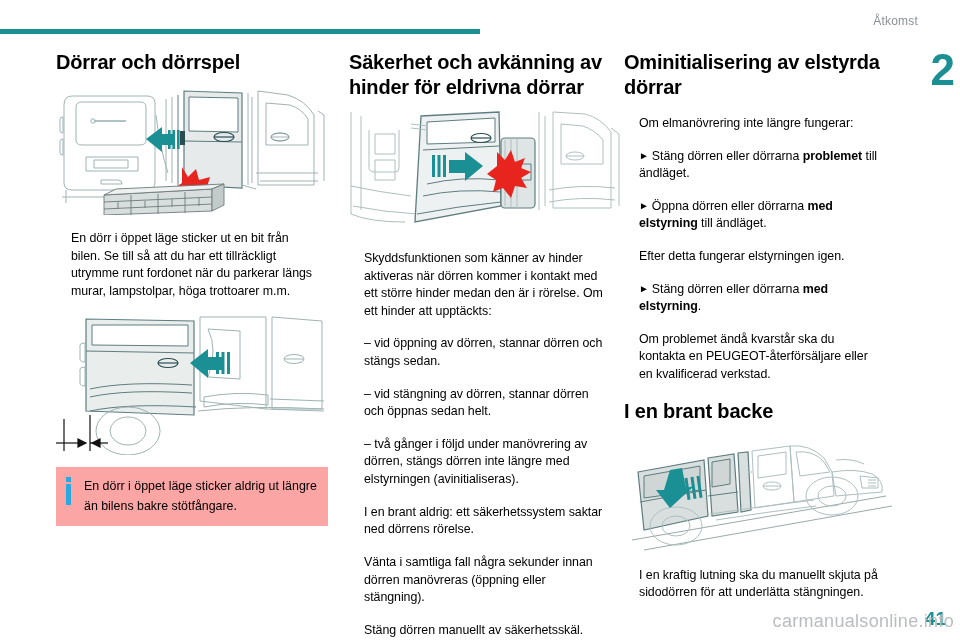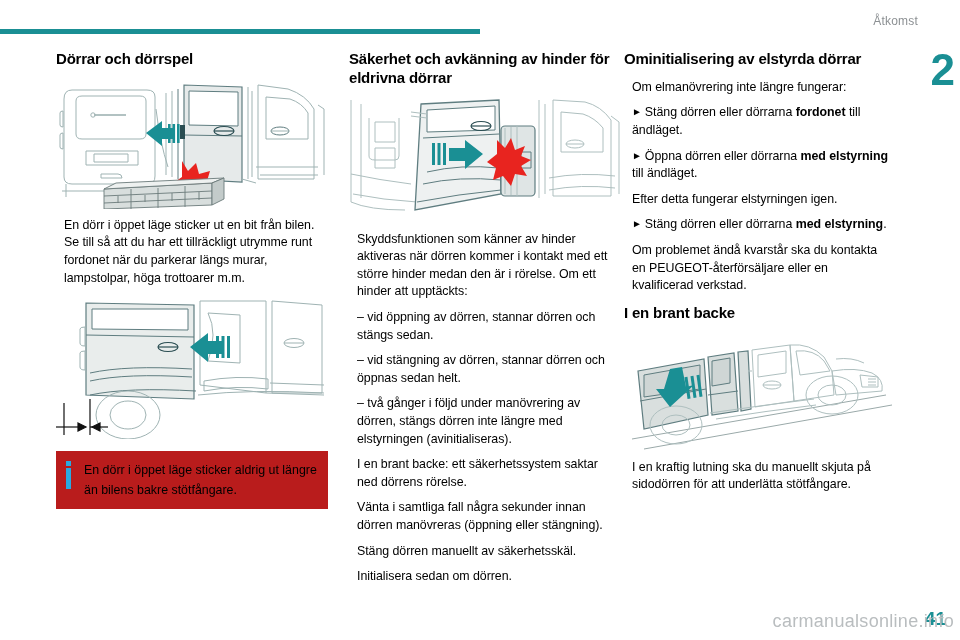--- a/index.html
+++ b/index.html
@@ -55,34 +55,34 @@
   .column {
     position: absolute;
     top: 50px;
     width: 272px;
   }
   #col1 { left: 56px; }
   #col2 { left: 349px; }
   #col3 { left: 624px; }
 
   h2.section-title {
-    font-size: 15px;
+    font-size: 20px;
     font-weight: bold;
     line-height: 1.25;
     margin: 0 0 10px 0;
     letter-spacing: -0.2px;
   }
   h2.section-title.second {
     margin-top: 9px;
   }
 
   p.body-text {
     font-size: 12.4px;
     line-height: 1.42;
-    margin: 8px;
+    margin: 15px;
     letter-spacing: -0.05px;
   }
   p.body-text + p.body-text { margin-top: 0; }
   .arrow-glyph {
     display: inline-block;
     font-size: 10px;
     transform: translateY(-1px);
     margin-right: 3px;
   }
   b { font-weight: bold; }
@@ -91,21 +91,21 @@
   .figure {
     position: relative;
     width: 272px;
     margin: 0 0 8px 0;
   }
   .figure svg { display: block; width: 100%; height: auto; }
 
   
   .info-box {
     position: relative;
-    background: #b91c1c;
+    background: #fca5a5;
     padding: 9px 10px 10px 28px;
     margin: 12px 0 0 0;
     box-sizing: border-box;
     width: 272px;
   }
   .info-icon {
     position: absolute;
     left: 10px;
     top: 10px;
     width: 5px;
@@ -339,34 +339,34 @@
       <g fill="#e8241f">
         <path d="M148 42 L156 50 L162 40 L166 52 L176 48 L172 58 L182 62 L172 68 L178 78 L166 76 L162 88 L154 78 L144 82 L147 70 L138 64 L148 56 Z"></path>
       </g>
     </svg>
   </div>
 
   <p class="body-text">Skyddsfunktionen som känner av hinder aktiveras när dörren kommer i kontakt med ett större hinder medan den är i rörelse. Om ett hinder att upptäckts:</p>
   <p class="body-text">–  vid öppning av dörren, stannar dörren och stängs sedan.</p>
   <p class="body-text">–  vid stängning av dörren, stannar dörren och öppnas sedan helt.</p>
   <p class="body-text">–  två gånger i följd under manövrering av dörren, stängs dörren inte längre med elstyrningen (avinitialiseras).</p>
-  <p class="body-text">I en brant backe: ett säkerhetssystem saktar ned dörrens rörelse.</p>
+  <p class="body-text">I en brant aldrig: ett säkerhetssystem saktar ned dörrens rörelse.</p>
   <p class="body-text">Vänta i samtliga fall några sekunder innan dörren manövreras (öppning eller stängning).</p>
   <p class="body-text">Stäng dörren manuellt av säkerhetsskäl.</p>
   <p class="body-text">Initialisera sedan om dörren.</p>
 </div>
 
 <div class="column" id="col3">
 
   <h2 class="section-title">Ominitialisering av elstyrda dörrar</h2>
 
   <p class="body-text">Om elmanövrering inte längre fungerar:</p>
 
   <p class="body-text">
-    <span class="arrow-glyph">►</span><span>Stäng dörren eller dörrarna </span><b>fordonet</b><span> till ändläget.</span>
+    <span class="arrow-glyph">►</span><span>Stäng dörren eller dörrarna </span><b>problemet</b><span> till ändläget.</span>
   </p>
 
   <p class="body-text">
     <span class="arrow-glyph">►</span><span>Öppna dörren eller dörrarna </span><b>med elstyrning</b><span> till ändläget.</span>
   </p>
 
   <p class="body-text">Efter detta fungerar elstyrningen igen.</p>
 
   <p class="body-text">
     <span class="arrow-glyph">►</span><span>Stäng dörren eller dörrarna </span><b>med elstyrning</b><span>.</span>
@@ -416,19 +416,19 @@
 
       <g fill="#1a8f94">
         <path d="M46 74 L32 56 L40 56 L46 36 L58 34 L62 54 L70 52 Z"></path>
         <rect x="62" y="44" width="3" height="22" transform="rotate(-8 63 55)"></rect>
         <rect x="68" y="43" width="3" height="22" transform="rotate(-8 69 54)"></rect>
         <rect x="74" y="42" width="3" height="22" transform="rotate(-8 75 53)"></rect>
       </g>
     </svg>
   </div>
 
-  <p class="body-text">I en kraftig lutning ska du manuellt skjuta på sidodörren för att underlätta stötfångare.</p>
+  <p class="body-text">I en kraftig lutning ska du manuellt skjuta på sidodörren för att underlätta stängningen.</p>
 </div>
 
 <div class="footer">
   <div class="page-number">41</div>
   <div class="watermark">carmanualsonline.info</div>
 </div>
 
 </body></html>

